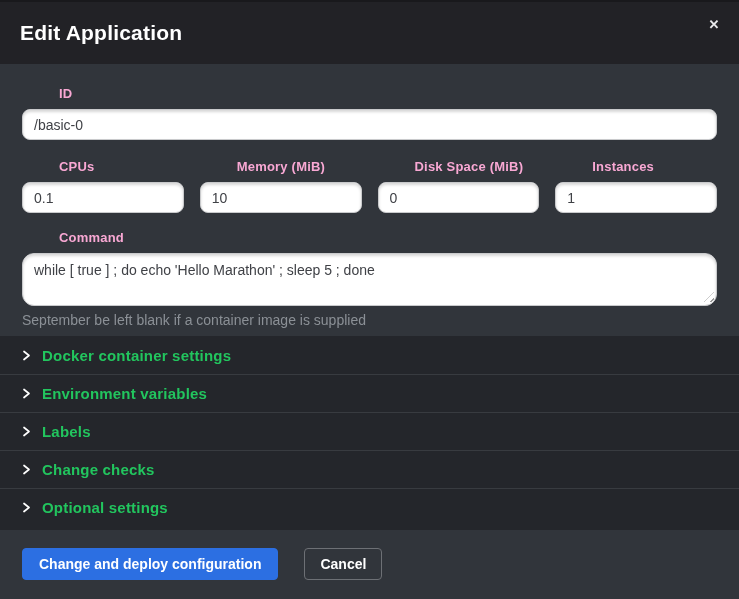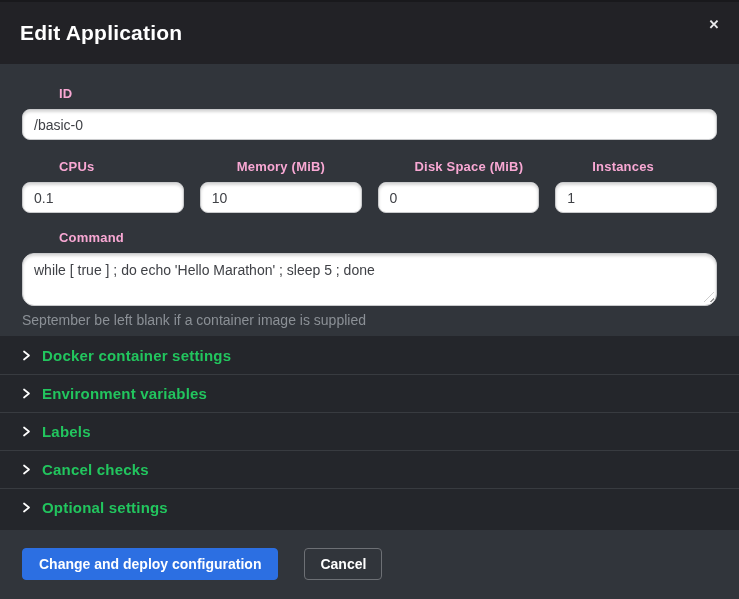--- a/index.html
+++ b/index.html
@@ -157,21 +157,21 @@
       <svg class="chevron" viewBox="0 0 11 11">
         <polyline points="3,1.5 8,5.5 3,9.5" fill="none" stroke="#ffffff" stroke-width="1.7" stroke-linecap="round" stroke-linejoin="round"></polyline>
       </svg>
       <span class="accordion-label">Labels</span>
     </div>
 
     <div class="accordion-row">
       <svg class="chevron" viewBox="0 0 11 11">
         <polyline points="3,1.5 8,5.5 3,9.5" fill="none" stroke="#ffffff" stroke-width="1.7" stroke-linecap="round" stroke-linejoin="round"></polyline>
       </svg>
-      <span class="accordion-label">Cancel checks</span>
+      <span class="accordion-label">Change checks</span>
     </div>
 
     <div class="accordion-row">
       <svg class="chevron" viewBox="0 0 11 11">
         <polyline points="3,1.5 8,5.5 3,9.5" fill="none" stroke="#ffffff" stroke-width="1.7" stroke-linecap="round" stroke-linejoin="round"></polyline>
       </svg>
       <span class="accordion-label">Optional settings</span>
     </div>
 
   </div>

